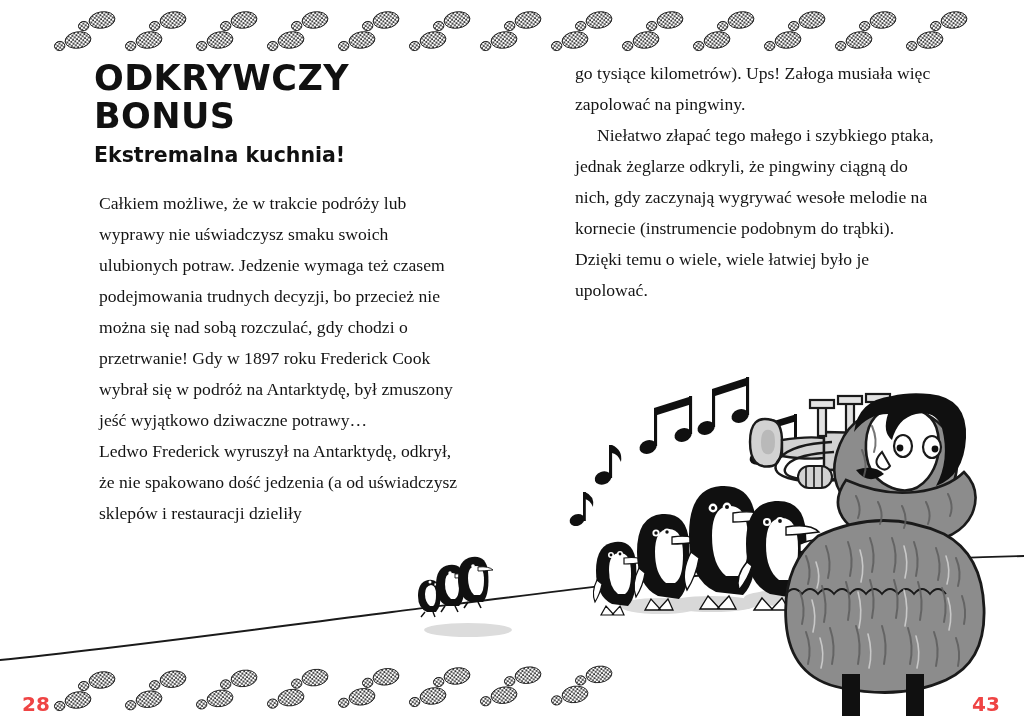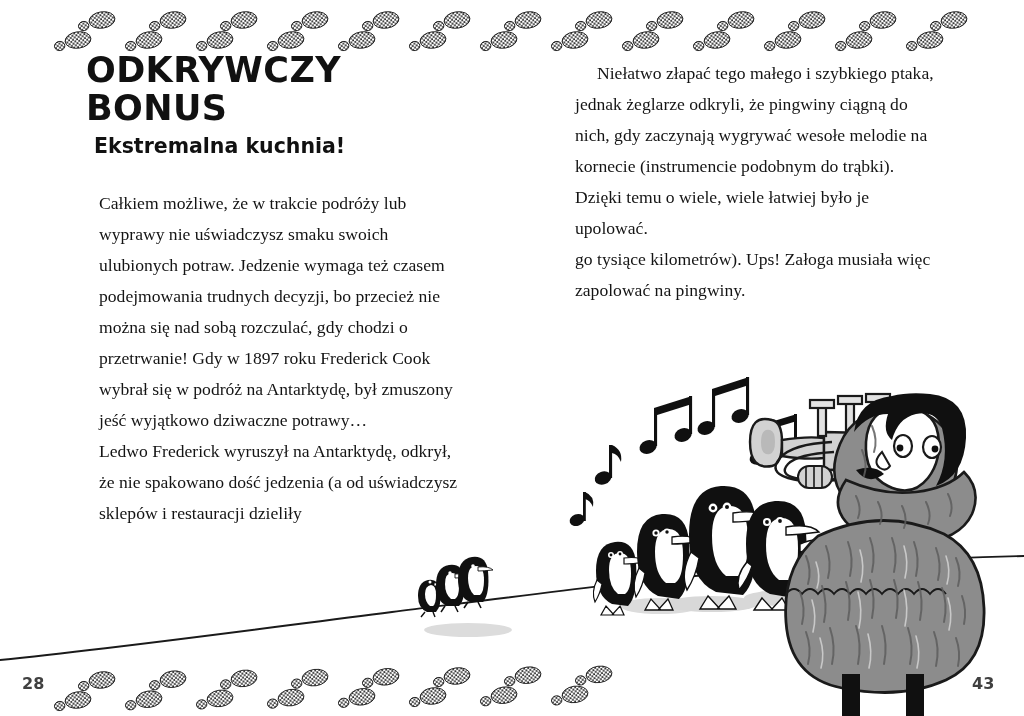--- a/index.html
+++ b/index.html
@@ -29,21 +29,21 @@
   #footprint-band-bottom { top: 656px; }
 
   
   #headings { position: absolute; left: 86px; top: 52px; width: 400px; }
   .h-main {
     font-family: "DejaVu Sans", sans-serif;
     font-weight: 700;
     font-size: 35px;
     letter-spacing: 0.4px;
     color: #111111;
-    margin: 0;
+    margin: 8px;
     line-height: 1.08;
   }
   .h-sub {
     font-family: "DejaVu Sans", sans-serif;
     font-weight: 700;
     font-size: 20.5px;
     color: #111111;
     margin: 7px 0 0 8px;
     line-height: 1.1;
   }
@@ -69,22 +69,23 @@
     line-height: 1.2;
     color: #111111;
     margin: 27px 0 6px 0;
   }
 
   
   .page-number {
     position: absolute;
     font-family: "DejaVu Sans", sans-serif;
     font-weight: 700;
-    font-size: 16px;
-    color: #404040;
+    font-size: 20px;
+    color: #ef4444;
+    margin-top: 18px;
   }
   #page-number-left  { left: 22px;  top: 674px; }
   #page-number-right { left: 972px; top: 674px; }
 
   
   #illustration {
     position: absolute;
     left: 0;
     top: 330px;
     width: 1024px;
@@ -143,22 +144,22 @@
     <h1 class="h-main">ODKRYWCZY BONUS</h1>
     <h2 class="h-sub">Ekstremalna kuchnia!</h2>
   </div>
 
   <div id="column-left" class="column">
     <p class="para">Całkiem możliwe, że w trakcie podróży lub wyprawy nie uświadczysz smaku swoich ulubionych potraw. Jedzenie wymaga też czasem podejmowania trudnych decyzji, bo przecież nie można się nad sobą rozczulać, gdy chodzi o przetrwanie! Gdy w 1897 roku Frederick Cook wybrał się w podróż na Antarktydę, był zmuszony jeść wyjątkowo dziwaczne potrawy…</p>
     <p class="para">Ledwo Frederick wyruszył na Antarktydę, odkrył, że nie spakowano dość jedzenia (a od uświadczysz sklepów i restauracji dzieliły</p>
   </div>
 
   <div id="column-right" class="column">
+    <p class="para">go tysiące kilometrów). Ups! Załoga musiała więc zapolować na pingwiny.</p>
     <p class="para indent">Niełatwo złapać tego małego i szybkiego ptaka, jednak żeglarze odkryli, że pingwiny ciągną do nich, gdy zaczynają wygrywać wesołe melodie na kornecie (instrumencie podobnym do trąbki). Dzięki temu o wiele, wiele łatwiej było je upolować.</p>
-    <p class="para">go tysiące kilometrów). Ups! Załoga musiała więc zapolować na pingwiny.</p>
   </div>
 
   <svg id="illustration" viewBox="0 0 1024 386" xmlns="http://www.w3.org/2000/svg">
 
     <g>
       <ellipse cx="468" cy="300" rx="44" ry="7" fill="#dcdcdc"></ellipse>
       <ellipse cx="660" cy="276" rx="40" ry="8" fill="#dcdcdc"></ellipse>
       <ellipse cx="712" cy="274" rx="46" ry="8" fill="#d8d8d8"></ellipse>
       <ellipse cx="800" cy="268" rx="56" ry="9" fill="#d8d8d8"></ellipse>
       <ellipse cx="878" cy="262" rx="70" ry="10" fill="#d4d4d4"></ellipse>

